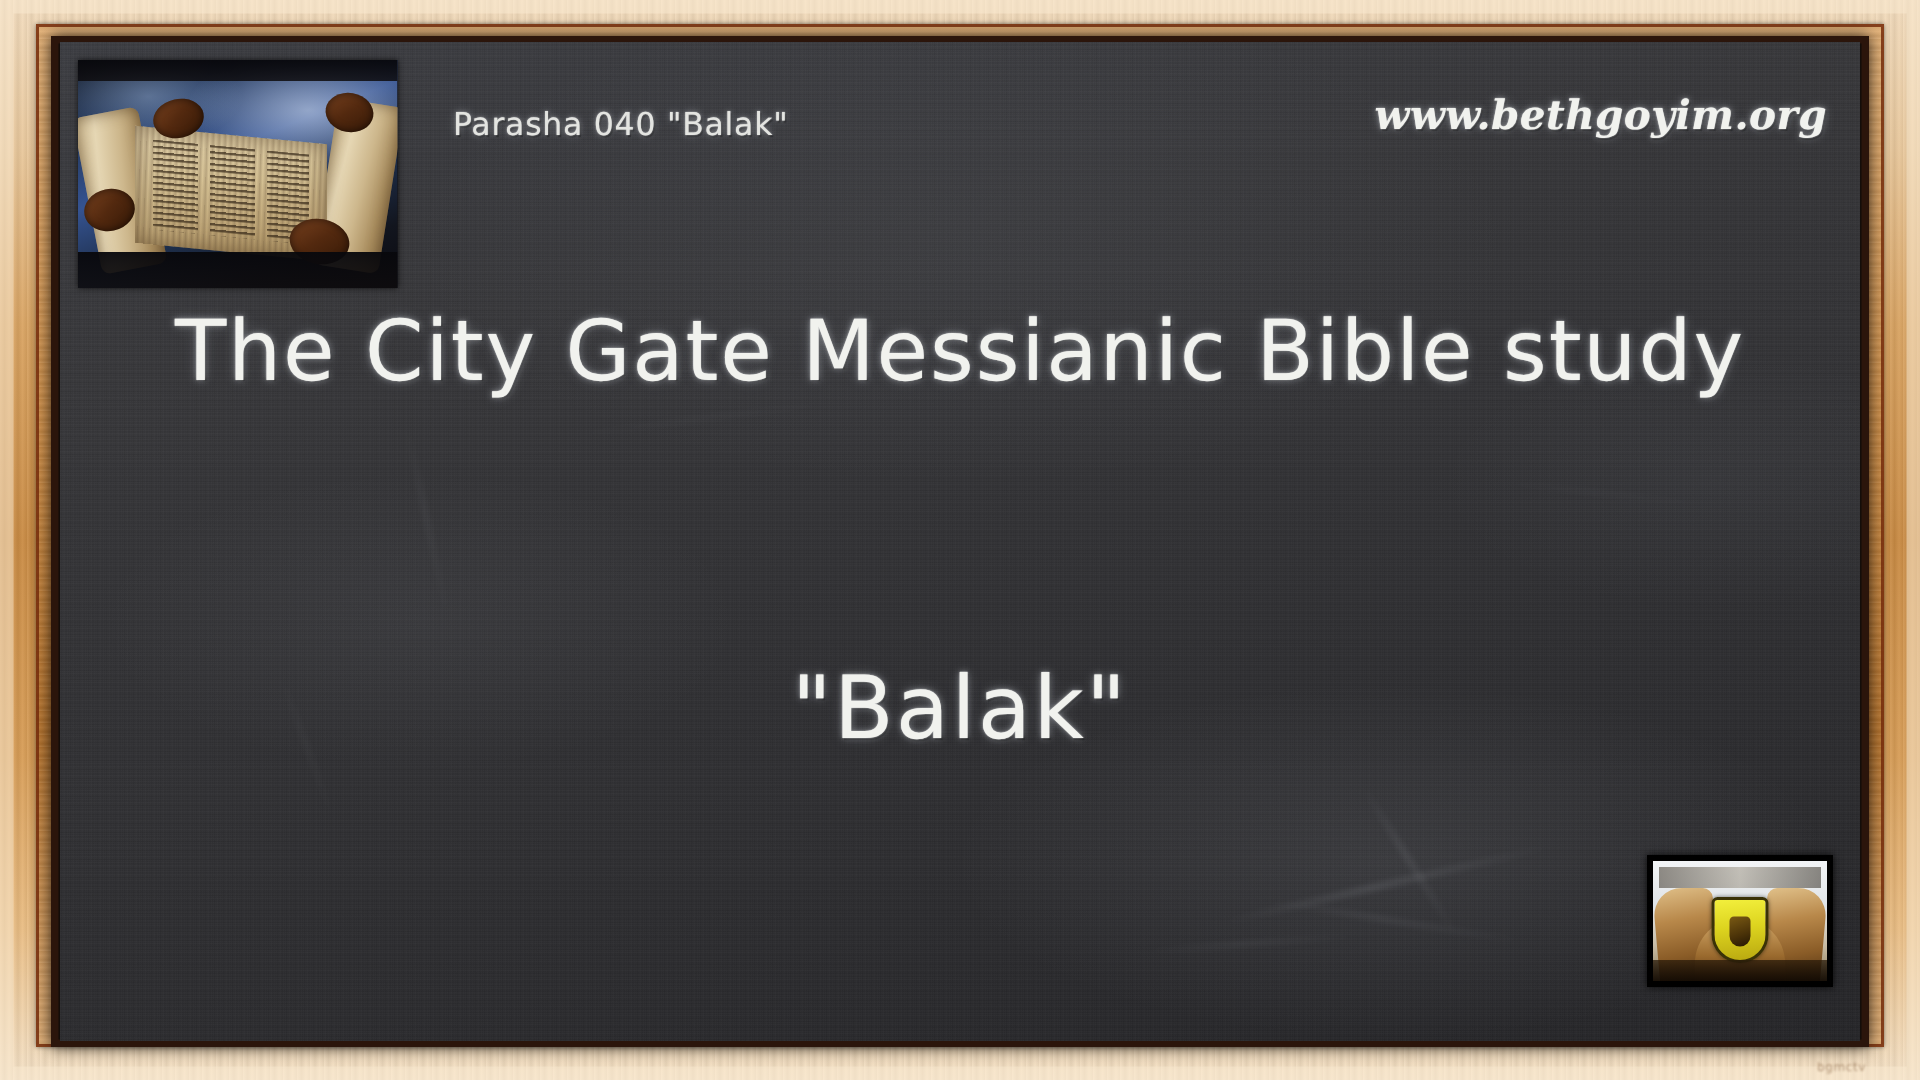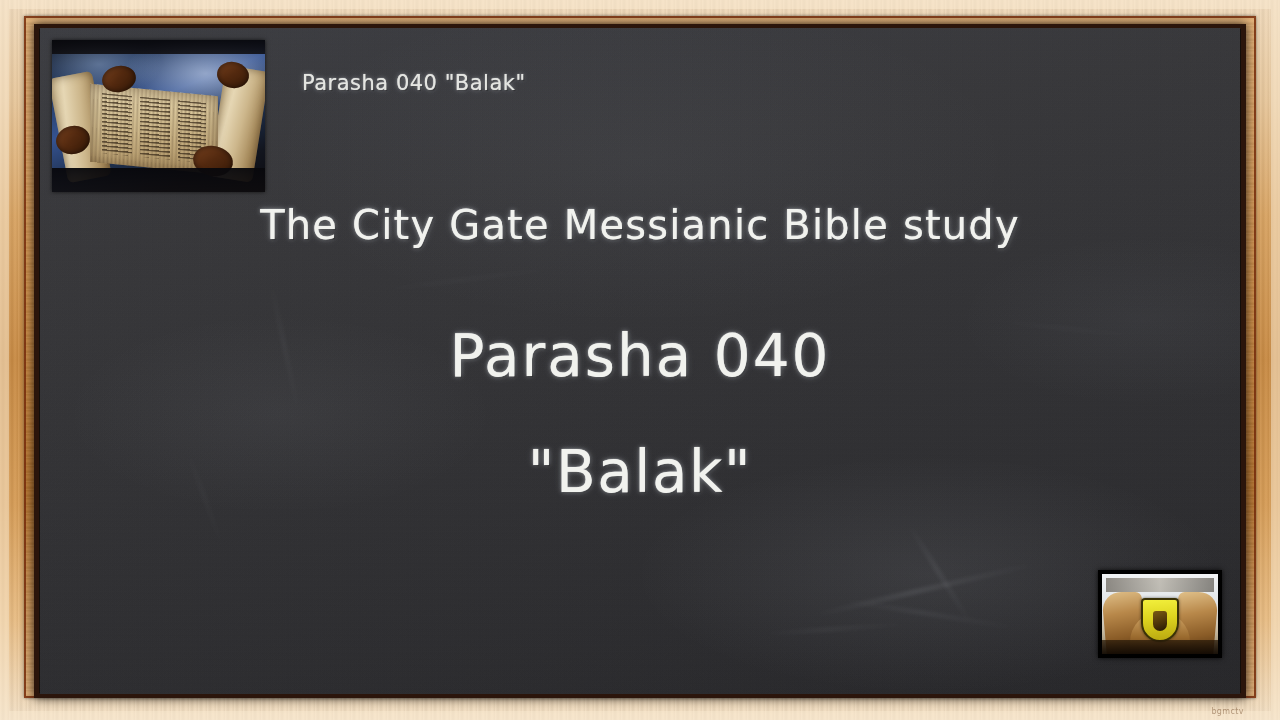--- a/index.html
+++ b/index.html
@@ -192,21 +192,21 @@
     font-weight:700;
     font-size:27px;
     letter-spacing:0.3px;
     white-space:nowrap;
   }
 
   #main-title {
     position:absolute;
     left:0; right:0; top:174px;
     text-align:center;
-    font-size:40px;
+    font-size:56px;
     letter-spacing:1.2px;
     white-space:nowrap;
   }
 
   #parasha-line {
     position:absolute;
     left:0; right:0; top:294px;
     text-align:center;
     font-size:58px;
     letter-spacing:2px;
@@ -318,22 +318,22 @@
         <div class="sc-col" id="sc-col3"></div>
       </div>
       <div class="sc-knob" id="sc-knob-tl"></div>
       <div class="sc-knob" id="sc-knob-bl"></div>
       <div class="sc-knob" id="sc-knob-tr"></div>
       <div class="sc-knob" id="sc-knob-br"></div>
       <div class="sc-darkrow" id="sc-bottom"></div>
     </div>
 
     <div class="chalk" id="header-label">Parasha 040 "Balak"</div>
+    <div class="chalk" id="site-url">www.bethgoyim.org</div>
     <div class="chalk" id="main-title">The City Gate Messianic Bible study</div>
-    <div class="chalk" id="parasha-line">Parasha 040</div>
     <div class="chalk" id="portion-line">"Balak"</div>
 
     <div id="logo-badge">
       <div id="logo-inner">
         <div id="lg-banner"></div>
         <div class="lg-gate" id="lg-gate-l"></div>
         <div class="lg-gate" id="lg-gate-r"></div>
         <div class="lg-gate" id="lg-arch"></div>
         <div id="lg-shield">
           <div id="lg-emblem"></div>

